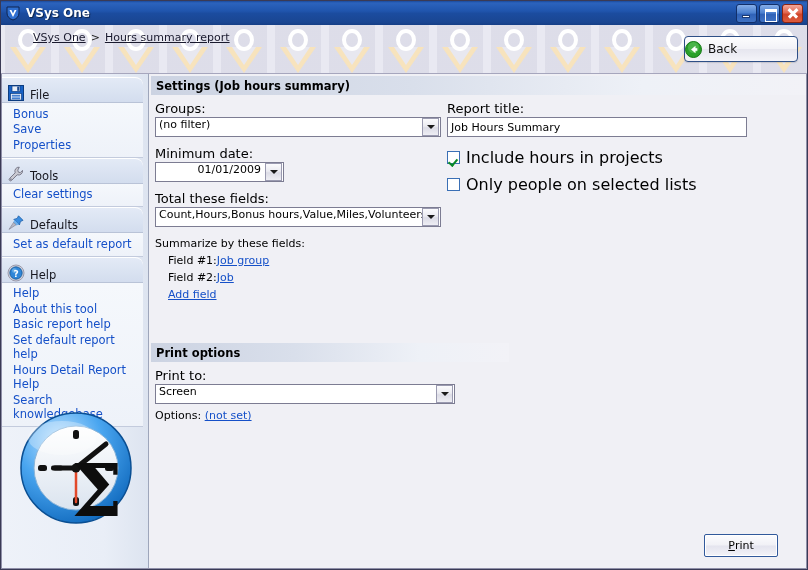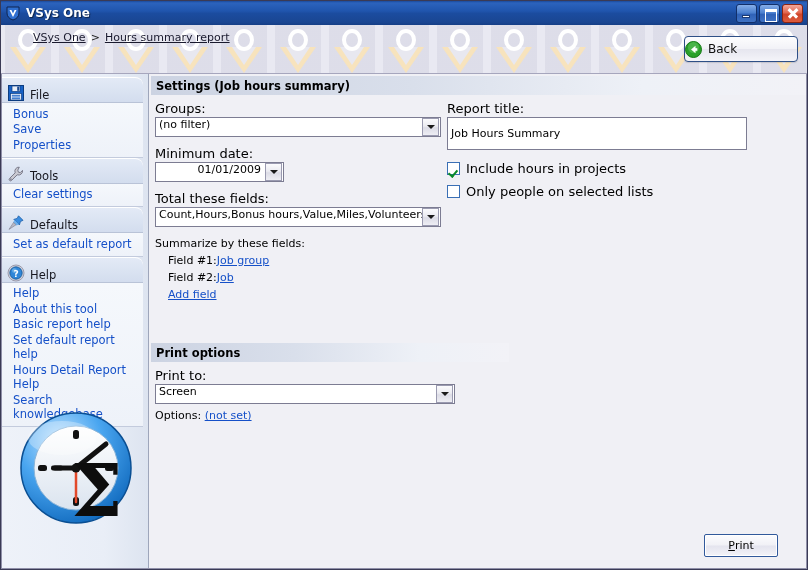--- a/index.html
+++ b/index.html
@@ -183,38 +183,38 @@
     border: 1px solid #9a9ab0;
     display: flex; align-items: center; justify-content: center;
   }
   .caret {
     width: 0; height: 0;
     border-left: 4px solid transparent; border-right: 4px solid transparent;
     border-top: 4px solid #1a1a1a;
   }
 
   .txtfield {
-    height: 33px; background: #fff; border: 1px solid #7c7c92;
+    height: 20px; background: #fff; border: 1px solid #7c7c92;
     display: flex; align-items: center; padding: 0 3px;
     font-size: 11px; color: #000;
   }
 
   .chkrow { display: flex; align-items: center; gap: 6px; margin-bottom: 8px; cursor: pointer; }
   .chk {
     width: 13px; height: 13px; flex: 0 0 13px;
     background: #fff; border: 1px solid #3a6fb5;
     position: relative;
   }
   .chk.on::after {
     content:""; position: absolute; left: 2px; top: 5px;
     width: 4px; height: 7px;
     border: solid #0a8a28; border-width: 0 2px 2px 0;
     transform: rotate(40deg);
   }
-  .chklabel { font-size: 13px; text-align: right; }
+  .chklabel { font-size: 16px; text-align: right; }
 
   .fldrow { font-size: 11px; margin: 4px 0 0 13px; }
   .fldrow a, .inlink { color: #1550c8; text-decoration: underline; cursor: pointer; }
 
   .print-btn {
     position: absolute; right: 28px; bottom: 11px;
     width: 74px; height: 23px;
     background: linear-gradient(to bottom,#fcfcfe 0%,#f1f1f6 48%,#e4e4ee 52%,#f3f3f8 100%);
     border: 1px solid #31599b;
     box-shadow: inset 0 0 0 1px #ffffff;

